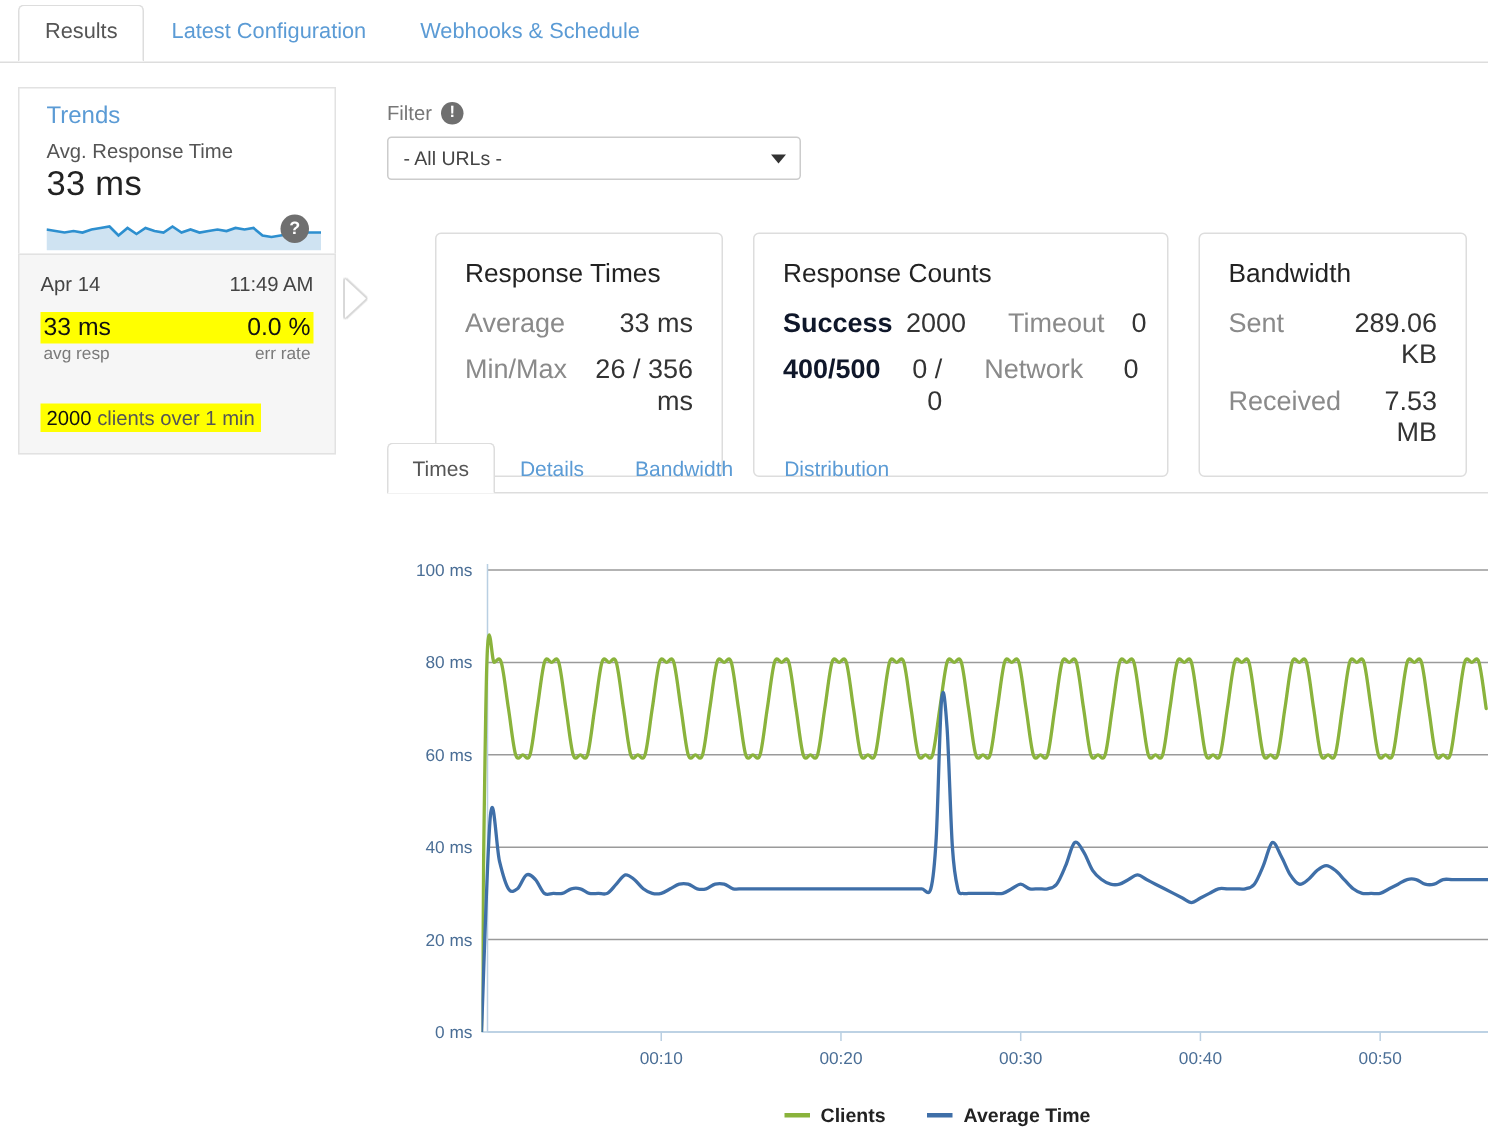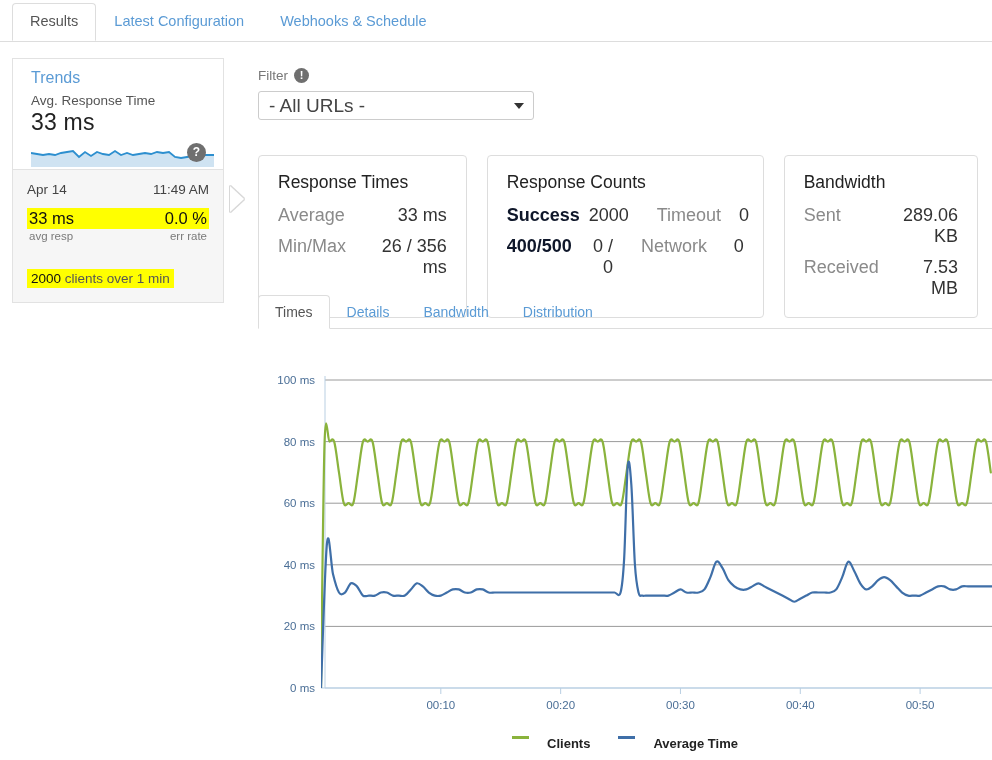--- a/index.html
+++ b/index.html
@@ -98,41 +98,41 @@
   .filter-label { font-size: 13.5px; color: #777; }
   .filter-info {
     width: 15px; height: 15px; border-radius: 50%;
     background: #6f6f6f; color: #fff;
     font-size: 11px; font-weight: bold; line-height: 15px; text-align: center;
     cursor: pointer;
   }
   .filter-select {
     width: 276px; height: 29px;
     border: 1px solid #cccccc; border-radius: 3px;
-    background: #fff; font-size: 19px; color: #444;
+    background: #fff; font-size: 13px; color: #444;
     padding: 0 24px 0 10px;
     line-height: 27px;
     position: relative;
     cursor: pointer;
   }
   .filter-select .caret {
     position: absolute; right: 9px; top: 11px;
     width: 0; height: 0;
     border-left: 5px solid transparent;
     border-right: 5px solid transparent;
     border-top: 6px solid #333;
   }
 
   
   .cards { position: absolute; left: 258px; top: 155px; width: 720px; display: flex; gap: 20px; }
   .card {
     border: 1px solid #dddddd; border-radius: 4px; background: #fff;
     padding: 16px 19px 18px 19px;
   }
-  .card.c1 { width: 216px; }
+  .card.c1 { width: 216px; margin-left: 32px; }
   .card.c2 { width: 277px; }
   .card.c3 { width: 201px; }
   .card h3 { margin: 0 0 12px 0; font-size: 17.5px; font-weight: normal; color: #222; }
   .kv { display: flex; font-size: 18px; margin-top: 10px; gap: 18px; }
   .kv .k { color: #8a8a8a; }
   .kv .v { color: #333; text-align: right; }
   
   .c1 .kv .k, .c3 .kv .k { width: 50%; }
   .c1 .kv .v, .c3 .kv .v { width: 50%; }
   
@@ -159,21 +159,21 @@
     margin-bottom: -1px;
   }
 
   
   .chart { position: absolute; left: 258px; top: 358px; width: 734px; height: 402px; }
   .chart svg { display: block; }
   .legend {
     position: absolute; left: 0; top: 378px; width: 734px;
     display: flex; justify-content: center; gap: 28px; align-items: center;
   }
-  .legend-item { display: flex; align-items: flex-start; gap: 18px; font-size: 13px; font-weight: bold; color: #222; }
+  .legend-item { display: flex; align-items: center; gap: 7px; font-size: 13px; font-weight: bold; color: #222; }
   .legend-swatch { width: 17px; height: 3px; display: inline-block; }
   .ytick { font-size: 11.5px; fill: #4a6e96; }
   .xtick { font-size: 11.5px; fill: #4a6e96; }
 </style>
 </head>
 <body>
 
 <div id="app">
 
   <div class="top-tabs">

